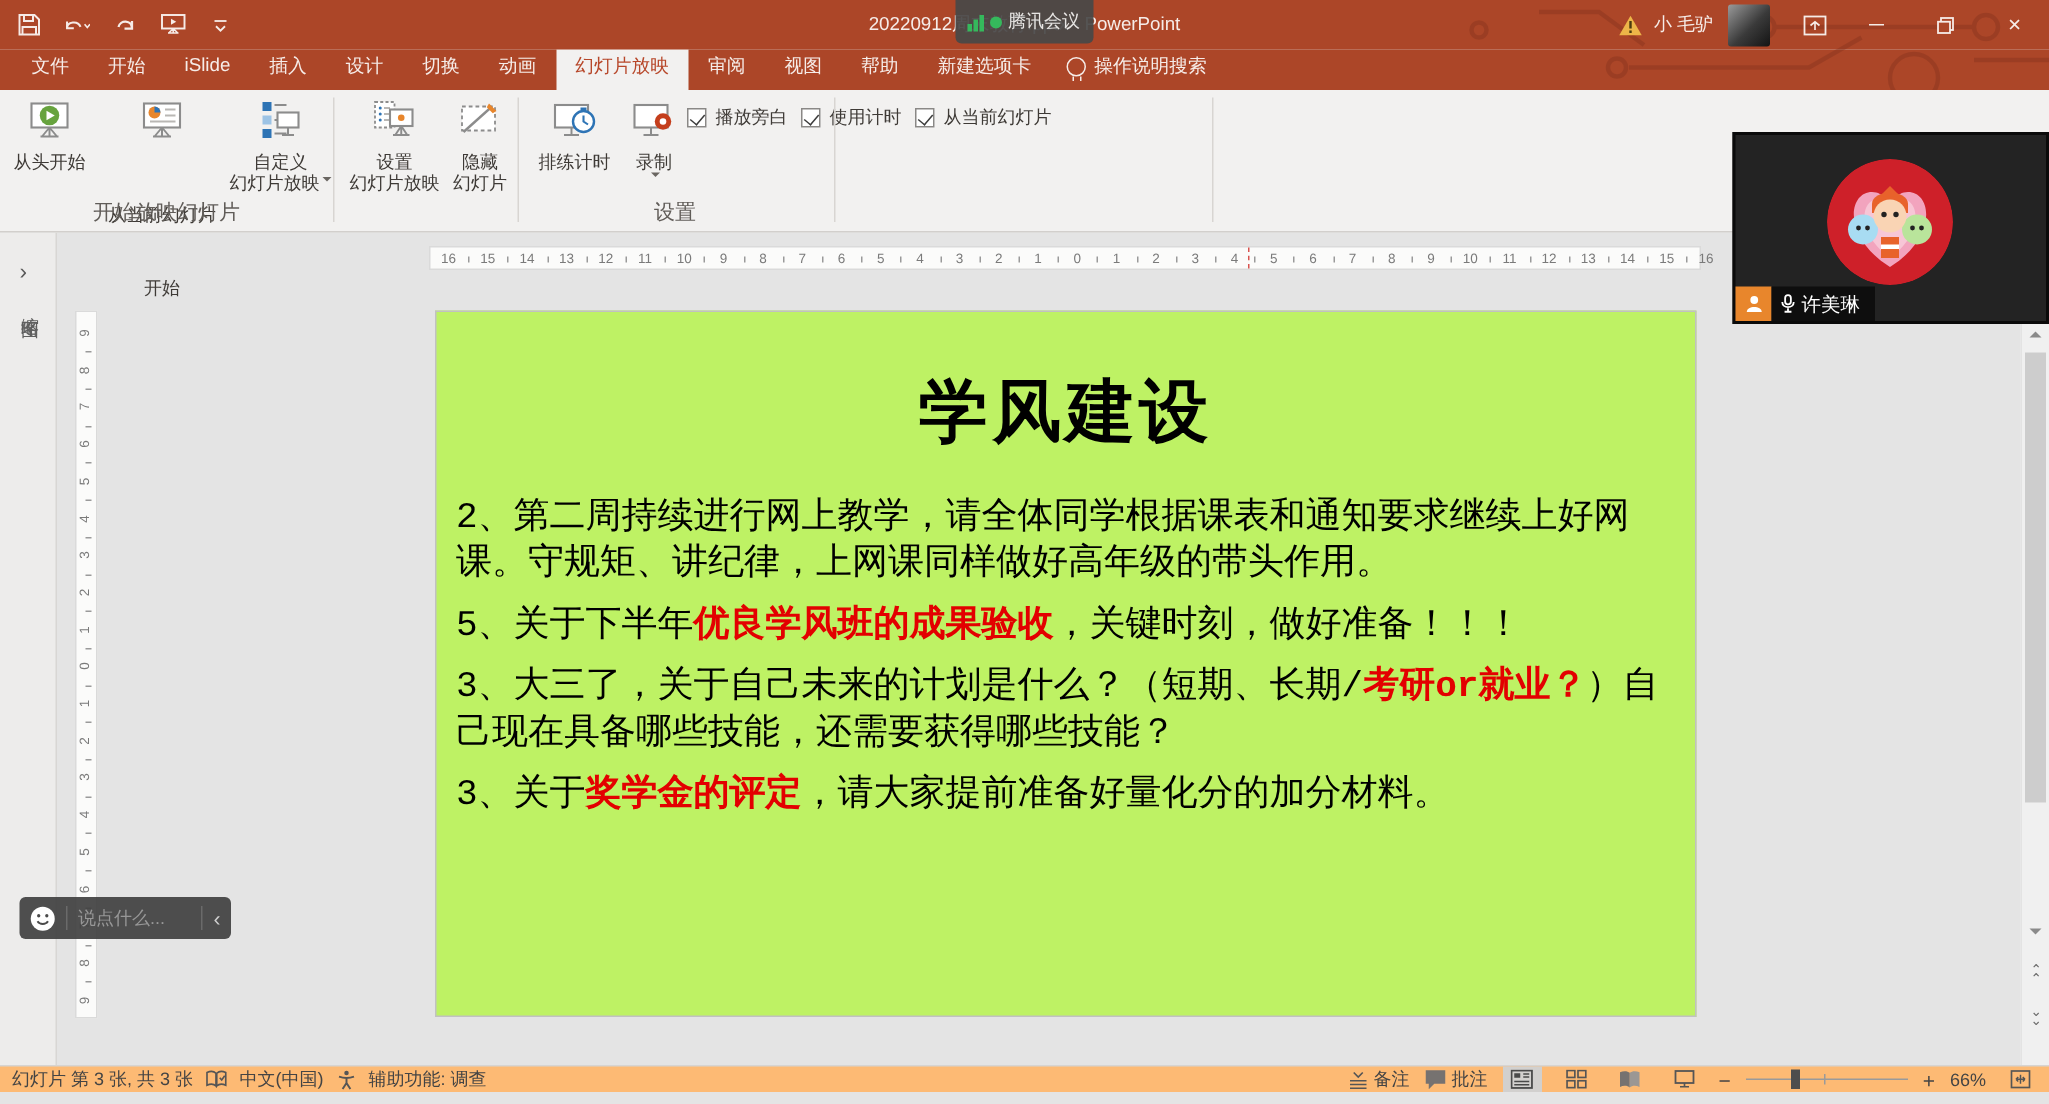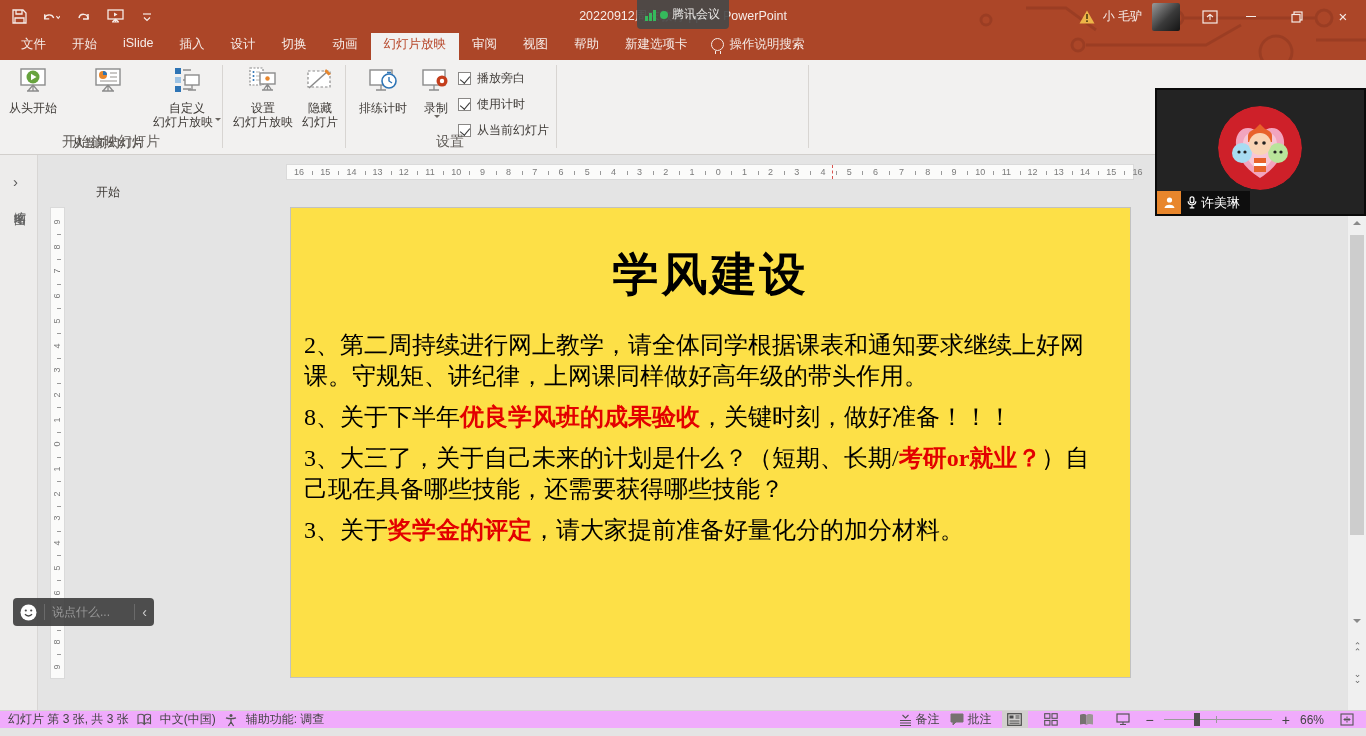--- a/index.html
+++ b/index.html
@@ -37,21 +37,21 @@
   .share svg { display:block; }
 
   
   .ribbon { position:absolute; left:0; top:60px; width:1366px; height:95px; background:#F2F1F0; border-bottom:1px solid #D2CFCC; z-index:5; }
   .rb-group { position:absolute; top:0; height:94px; }
   .rb-divider { position:absolute; top:5px; height:83px; width:1px; background:#D8D5D2; }
   .rb-label { position:absolute; bottom:3px; left:0; width:100%; text-align:center; font-size:14px; color:#605C58; white-space:nowrap; }
   .rb-btn { position:absolute; top:3px; display:flex; flex-direction:column; align-items:center; color:#3E3A36; font-size:12px; text-align:center; line-height:14px; }
   .rb-btn .ic { height:36px; display:flex; align-items:center; justify-content:center; margin-bottom:2px; }
   .caret { display:inline-block; width:0; height:0; border:3.5px solid transparent; border-top-color:#6a6661; margin-left:2px; vertical-align:2px; }
-  .cb-col { position:absolute; display:flex; flex-direction:column; gap:9px; }
+  .cb-col { position:absolute; display:flex; flex-direction:row; gap:9px; }
   .cb-row { display:flex; align-items:center; gap:6px; font-size:12px; color:#3E3A36; white-space:nowrap; }
   .cb-box { width:13px; height:13px; background:#fff; border:1px solid #8A8886; position:relative; flex:0 0 auto; }
   .cb-box:after { content:""; position:absolute; left:2.5px; top:1px; width:5px; height:8px; border-right:1.6px solid #3b3b3b; border-bottom:1.6px solid #3b3b3b; transform:rotate(40deg); }
   .mon-row { position:absolute; left:14px; top:14px; display:flex; align-items:center; gap:6px; font-size:12px; color:#3E3A36; }
   .combo { width:152px; height:22px; background:#fff; border:1px solid #ABABAB; display:flex; align-items:center; }
   .combo .val { flex:1; padding:0 6px; font-size:12px; color:#2b2b2b; }
   .combo .dd { width:19px; height:100%; border-left:1px solid #ABABAB; display:flex; align-items:center; justify-content:center; }
 
   
   .workarea { position:absolute; left:0; top:155px; width:1366px; height:555px; background:#E4E4E4; }
@@ -62,21 +62,21 @@
   .h-ruler { position:absolute; left:286px; top:9px; width:848px; height:16px; background:#FBFBFA; border:1px solid #DADADA; }
   .v-ruler { position:absolute; left:50px; top:52px; width:15px; height:472px; background:#FBFBFA; border:1px solid #DADADA; }
   .rnum { position:absolute; font-size:9px; color:#7a7a7a; }
   .h-ruler .rnum { top:2px; transform:translateX(-50%); }
   .v-ruler .rnum { left:3px; transform:translateY(-50%) rotate(-90deg); }
   .rtick { position:absolute; background:#9a9a9a; }
   .h-ruler .rtick { width:1px; height:4px; top:6px; }
   .v-ruler .rtick { height:1px; width:4px; left:6px; }
   .ruler-caret { position:absolute; left:545px; top:0; height:14px; border-left:1px dashed #D9534F; }
 
-  .slide { position:absolute; left:290px; top:52px; width:841px; height:471px; background:#fde047; border:1px solid #C1C1C1; font-family:Liberation Serif, serif; color:#000; }
+  .slide { position:absolute; left:290px; top:52px; width:841px; height:471px; background:#bef264; border:1px solid #C1C1C1; font-family:Liberation Mono, monospace; color:#000; }
   .slide-title { position:absolute; left:0; top:36px; width:100%; text-align:center; font-size:46px; font-weight:bold; letter-spacing:3px; }
   .slide-body { position:absolute; left:13px; top:122px; width:805px; font-size:24px; line-height:31px; }
   .slide-body p { margin:0 0 10px; }
   .seg-red { color:#E30000; font-weight:bold; }
 
   .chat-pill { position:absolute; left:13px; top:443px; width:141px; height:28px; background:rgba(64,64,64,.92); border-radius:4px; display:flex; align-items:center; padding:0 7px; gap:7px; }
   .chat-div { width:1px; height:16px; background:#6a6a6a; }
   .chat-ph { color:#979797; font-size:12px; flex:1; white-space:nowrap; overflow:hidden; }
   .chat-col { color:#cfcfcf; font-size:14px; }
 
@@ -95,21 +95,21 @@
   .meet-top .speak { color:#EFEFEF; font-size:12.5px; white-space:nowrap; }
   .meet-logo { position:absolute; right:4px; top:6px; width:26px; height:18px; }
   .meet-logo i { position:absolute; width:10px; height:10px; transform:rotate(45deg); }
   .video { position:absolute; left:0; top:30px; width:211px; height:128px; background:#232323; border:2px solid #0a0a0a; }
   .ppg { position:absolute; left:61px; top:16px; width:84px; height:84px; border-radius:50%; overflow:hidden; }
   .plate { position:absolute; left:0; bottom:0; display:flex; height:23px; }
   .plate .role { width:24px; height:23px; background:#E8862C; display:flex; align-items:center; justify-content:center; }
   .plate .nm { background:rgba(10,10,10,.85); color:#fff; font-size:13px; display:flex; align-items:center; gap:4px; padding:0 10px 0 6px; white-space:nowrap; }
 
   
-  .statusbar { position:absolute; left:0; top:710px; width:1366px; height:18px; background:#f0abfc; border-top:1px solid #D6D4D2; display:flex; align-items:center; font-size:12px; color:#444; z-index:8; }
+  .statusbar { position:absolute; left:0; top:710px; width:1366px; height:18px; background:#fdba74; border-top:1px solid #D6D4D2; display:flex; align-items:center; font-size:12px; color:#444; z-index:8; }
   .sb-left { display:flex; align-items:center; gap:8px; padding-left:8px; }
   .sb-right { margin-left:auto; display:flex; align-items:center; gap:10px; padding-right:6px; }
   .sb-item { display:flex; align-items:center; gap:4px; white-space:nowrap; }
   .viewbtn { width:26px; height:17px; display:flex; align-items:center; justify-content:center; }
   .viewbtn.active { background:#D2D0CE; }
   .zoom-slider { position:relative; width:108px; height:17px; }
   .zoom-slider .track { position:absolute; left:0; right:0; top:8px; height:1px; background:#9a9a9a; }
   .zoom-slider .notch { position:absolute; left:52px; top:5px; width:1px; height:7px; background:#9a9a9a; }
   .zoom-slider .thumb { position:absolute; left:30px; top:2px; width:6px; height:13px; background:#4d4d4d; }
   .zchar { font-size:14px; color:#444; }
@@ -469,21 +469,21 @@
         <i class="rtick" style="top: 421.55px;"></i>
         <span class="rnum" style="top: 433.9px;">8</span>
         <i class="rtick" style="top: 446.25px;"></i>
         <span class="rnum" style="top: 458.6px;">9</span>
       </div>
 
     <div class="slide">
       <div class="slide-title">学风建设</div>
       <div class="slide-body">
           <p><span class="">2、第二周持续进行网上教学，请全体同学根据课表和通知要求继续上好网课。守规矩、讲纪律，上网课同样做好高年级的带头作用。</span></p>
-          <p><span class="">8、关于下半年</span><span class="seg-red">优良学风班的成果验收</span><span class="">，关键时刻，做好准备！！！</span></p>
+          <p><span class="">5、关于下半年</span><span class="seg-red">优良学风班的成果验收</span><span class="">，关键时刻，做好准备！！！</span></p>
           <p><span class="">3、大三了，关于自己未来的计划是什么？（短期、长期/</span><span class="seg-red">考研or就业？</span><span class="">）自己现在具备哪些技能，还需要获得哪些技能？</span></p>
           <p><span class="">3、关于</span><span class="seg-red">奖学金的评定</span><span class="">，请大家提前准备好量化分的加分材料。</span></p>
         </div>
     </div>
 
     <div class="chat-pill">
       <svg width="17" height="17" viewBox="0 0 17 17">
           <circle cx="8.5" cy="8.5" r="8" fill="#fff"></circle>
           <circle cx="5.8" cy="6.5" r="1.1" fill="#4a4a4a"></circle>
           <circle cx="11.2" cy="6.5" r="1.1" fill="#4a4a4a"></circle>

